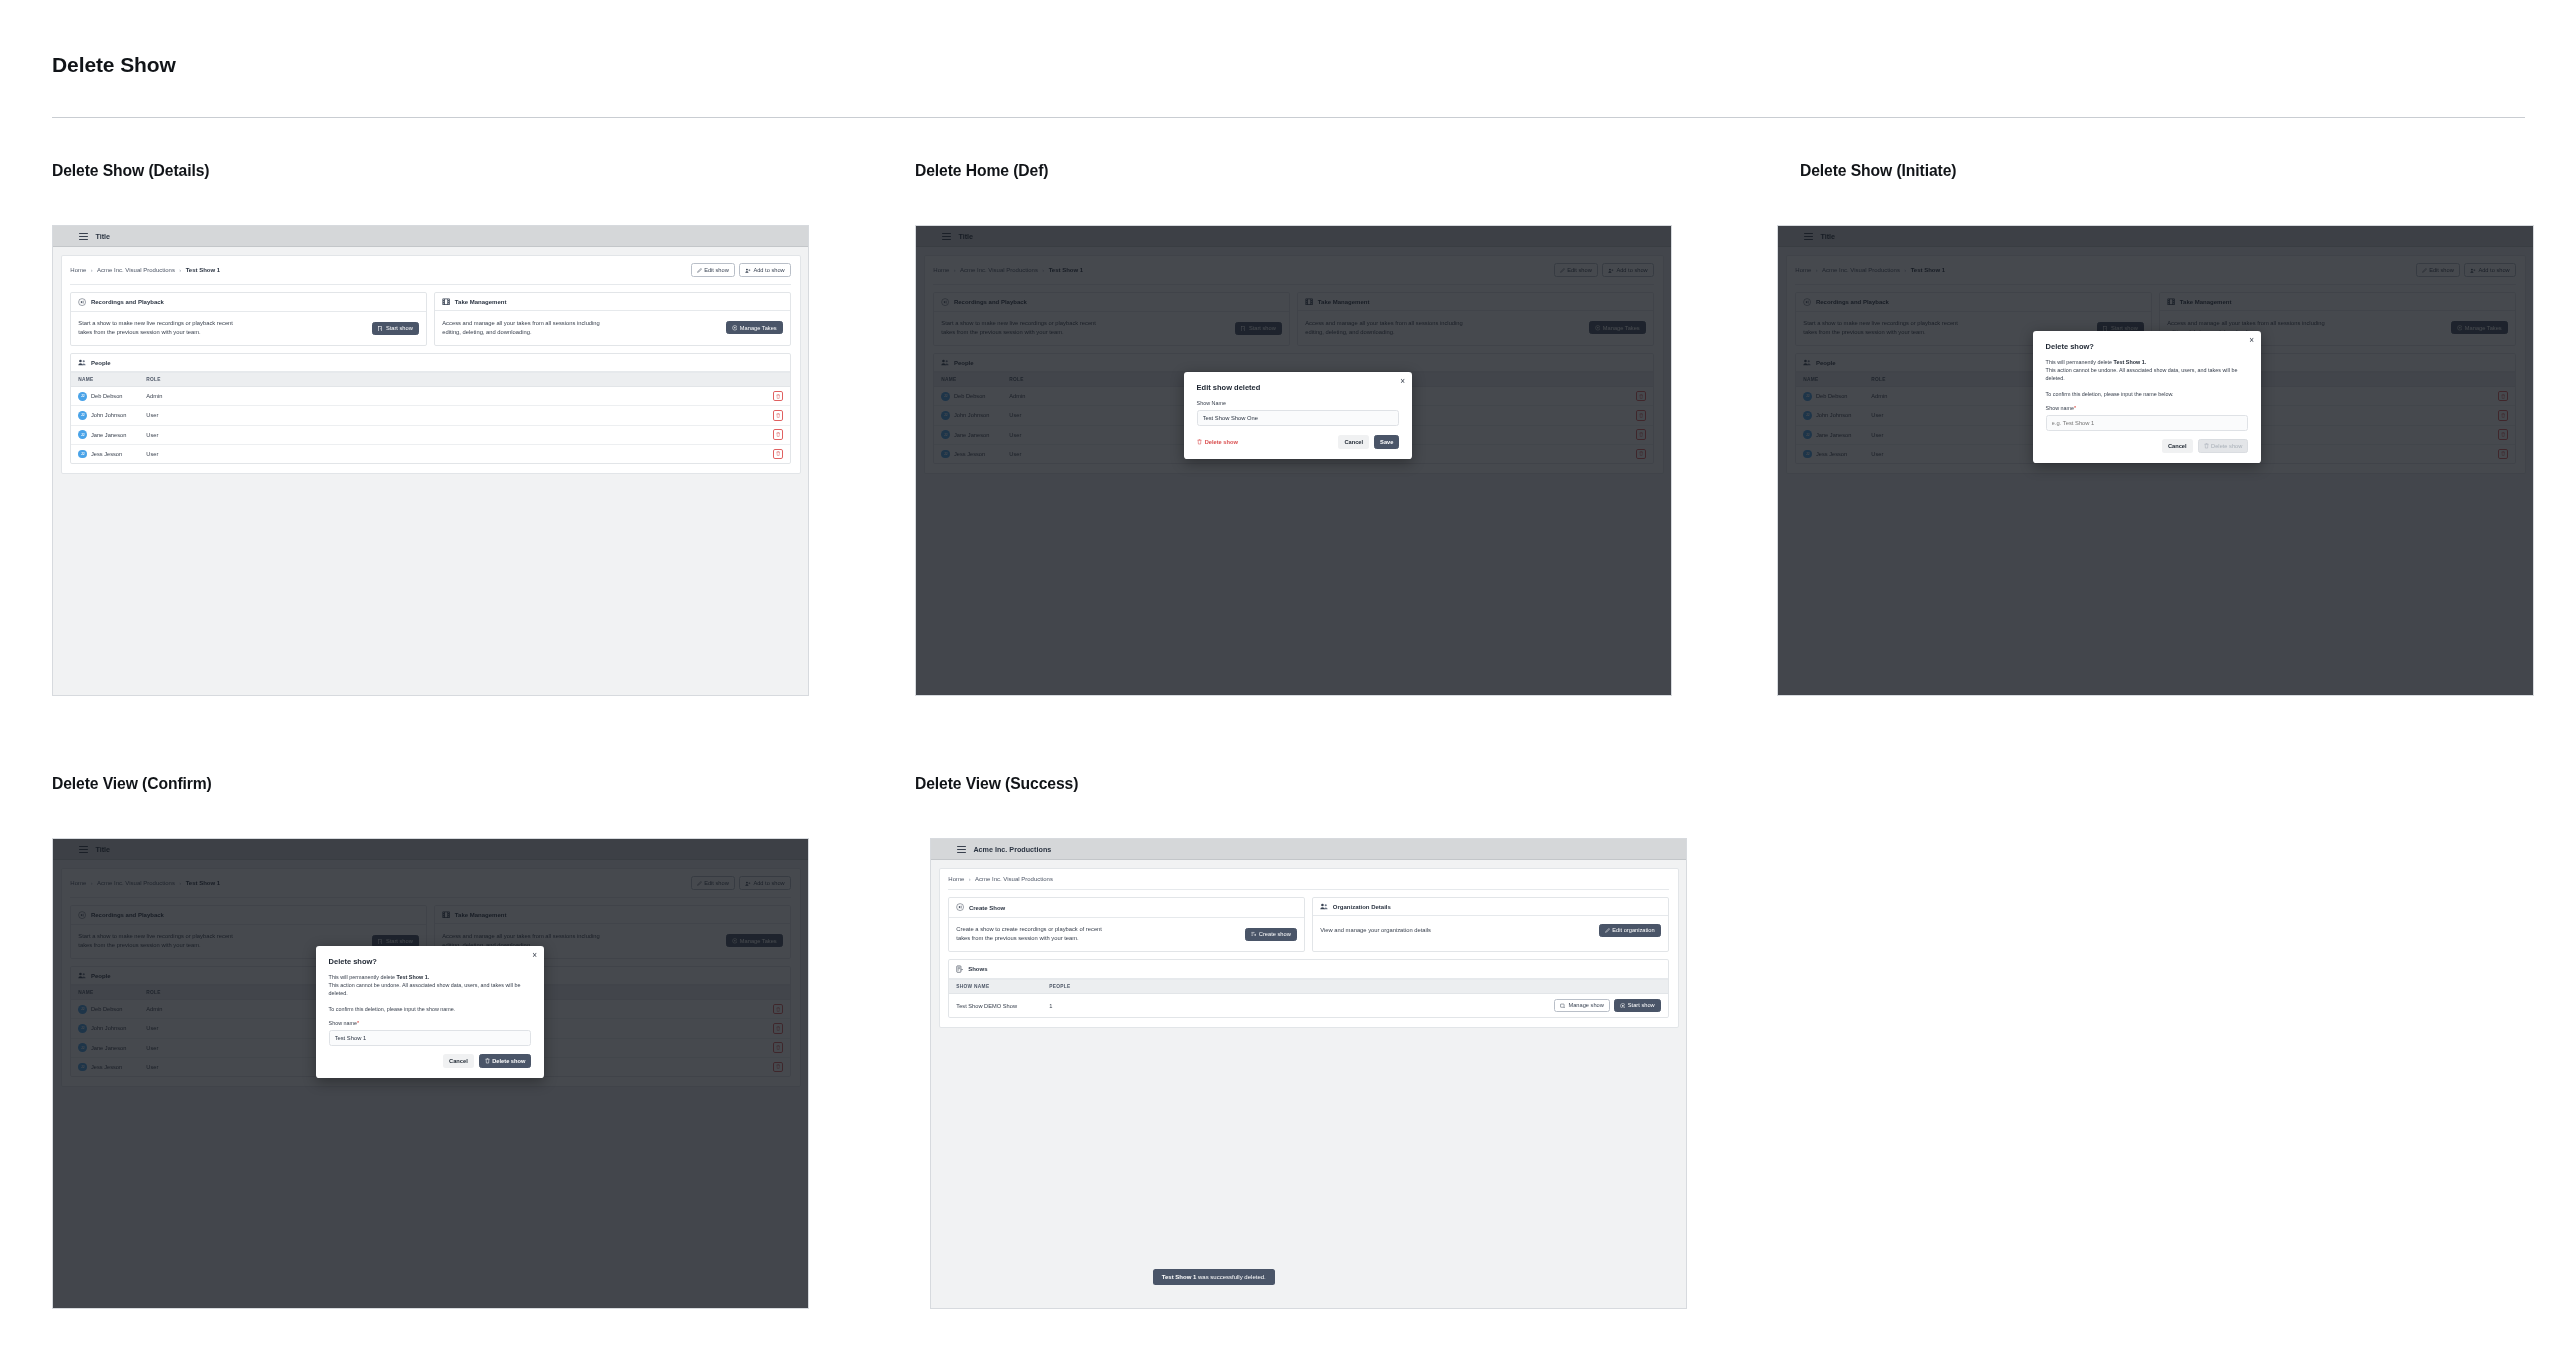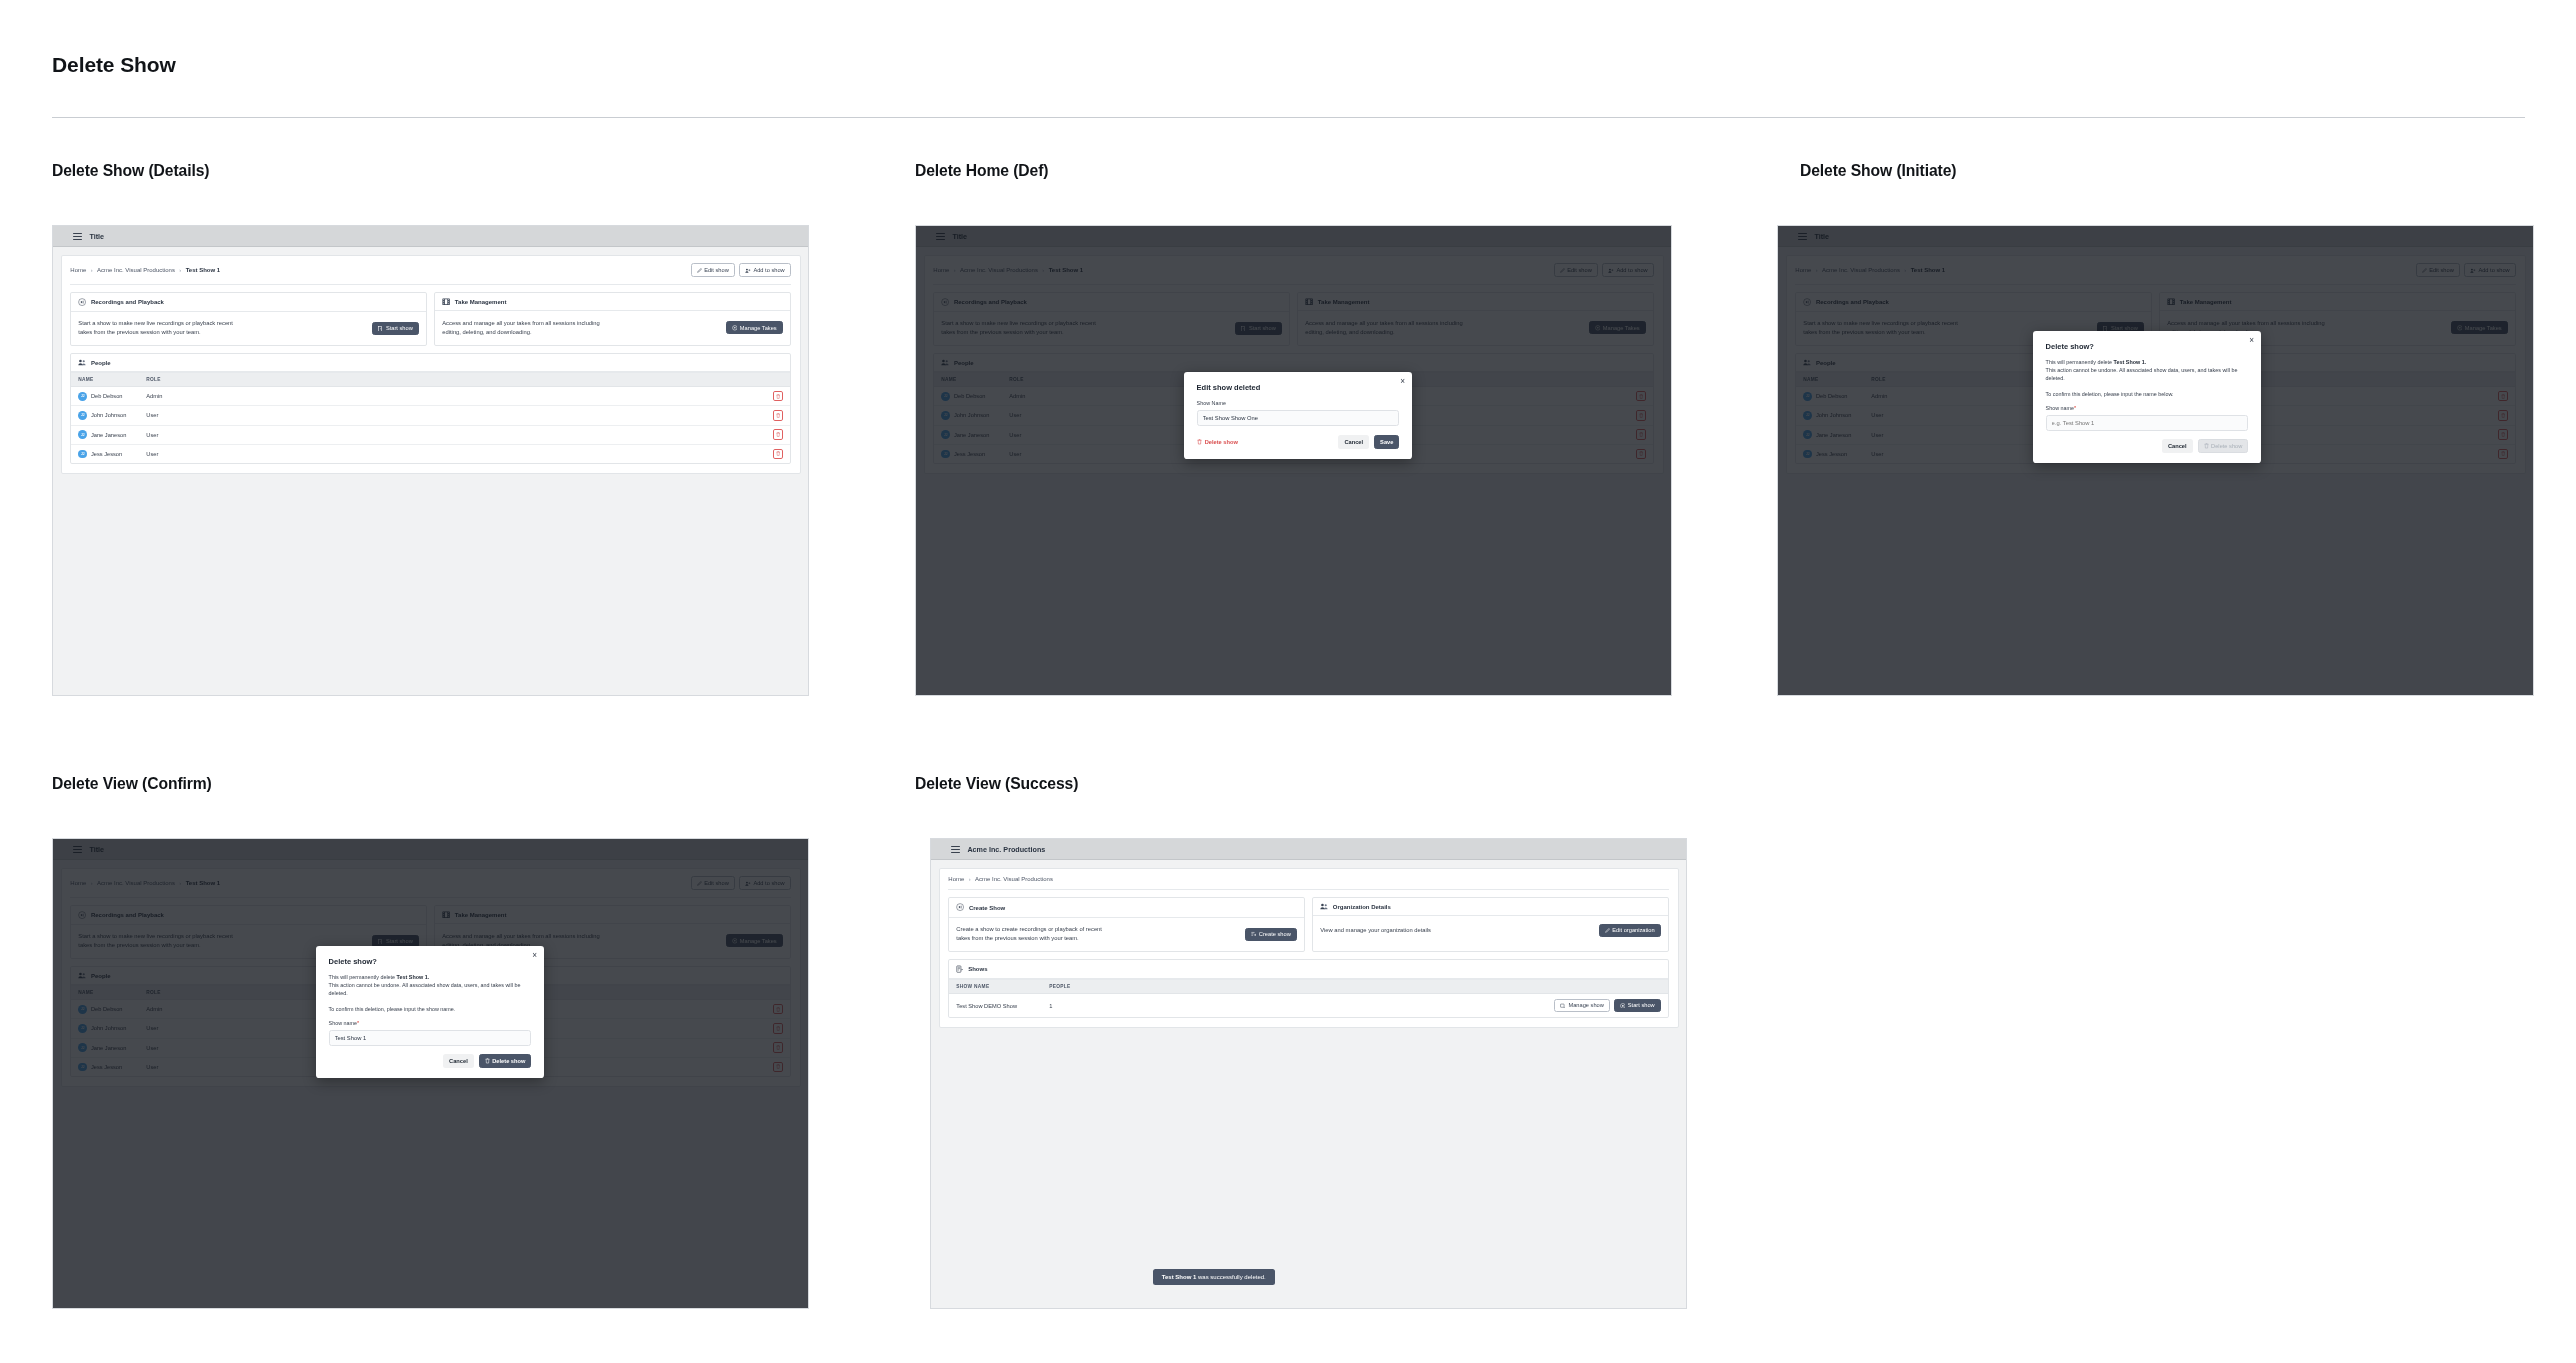--- a/index.html
+++ b/index.html
@@ -28,21 +28,21 @@
 
   
   .frame{
     position:absolute;
     background:#f1f2f3;
     border:0.6px solid #d7dade;
     overflow:hidden;
   }
   .frame .topbar{
     height:21.4px;background:#d5d7d9;border-bottom:0.6px solid #c3c6c9;
-    display:flex;align-items:center;gap:7px;padding:0 20px;
+    display:flex;align-items:center;gap:7px;padding:0 26px;
   }
   .hamburger{display:flex;flex-direction:column;justify-content:center;gap:1.9px;width:9.4px;}
   .hamburger i{display:block;height:1px;background:#39414e;border-radius:0.6px;}
   .topbar-title{font-size:7.2px;font-weight:bold;color:#2b3442;}
 
   .frame .body{padding:7.5px;}
   .card{
     background:#ffffff;border:0.6px solid #e2e5e8;border-radius:1.9px;
   }
   .content-card{padding:7.5px 8.8px 8.8px 8.8px;}

